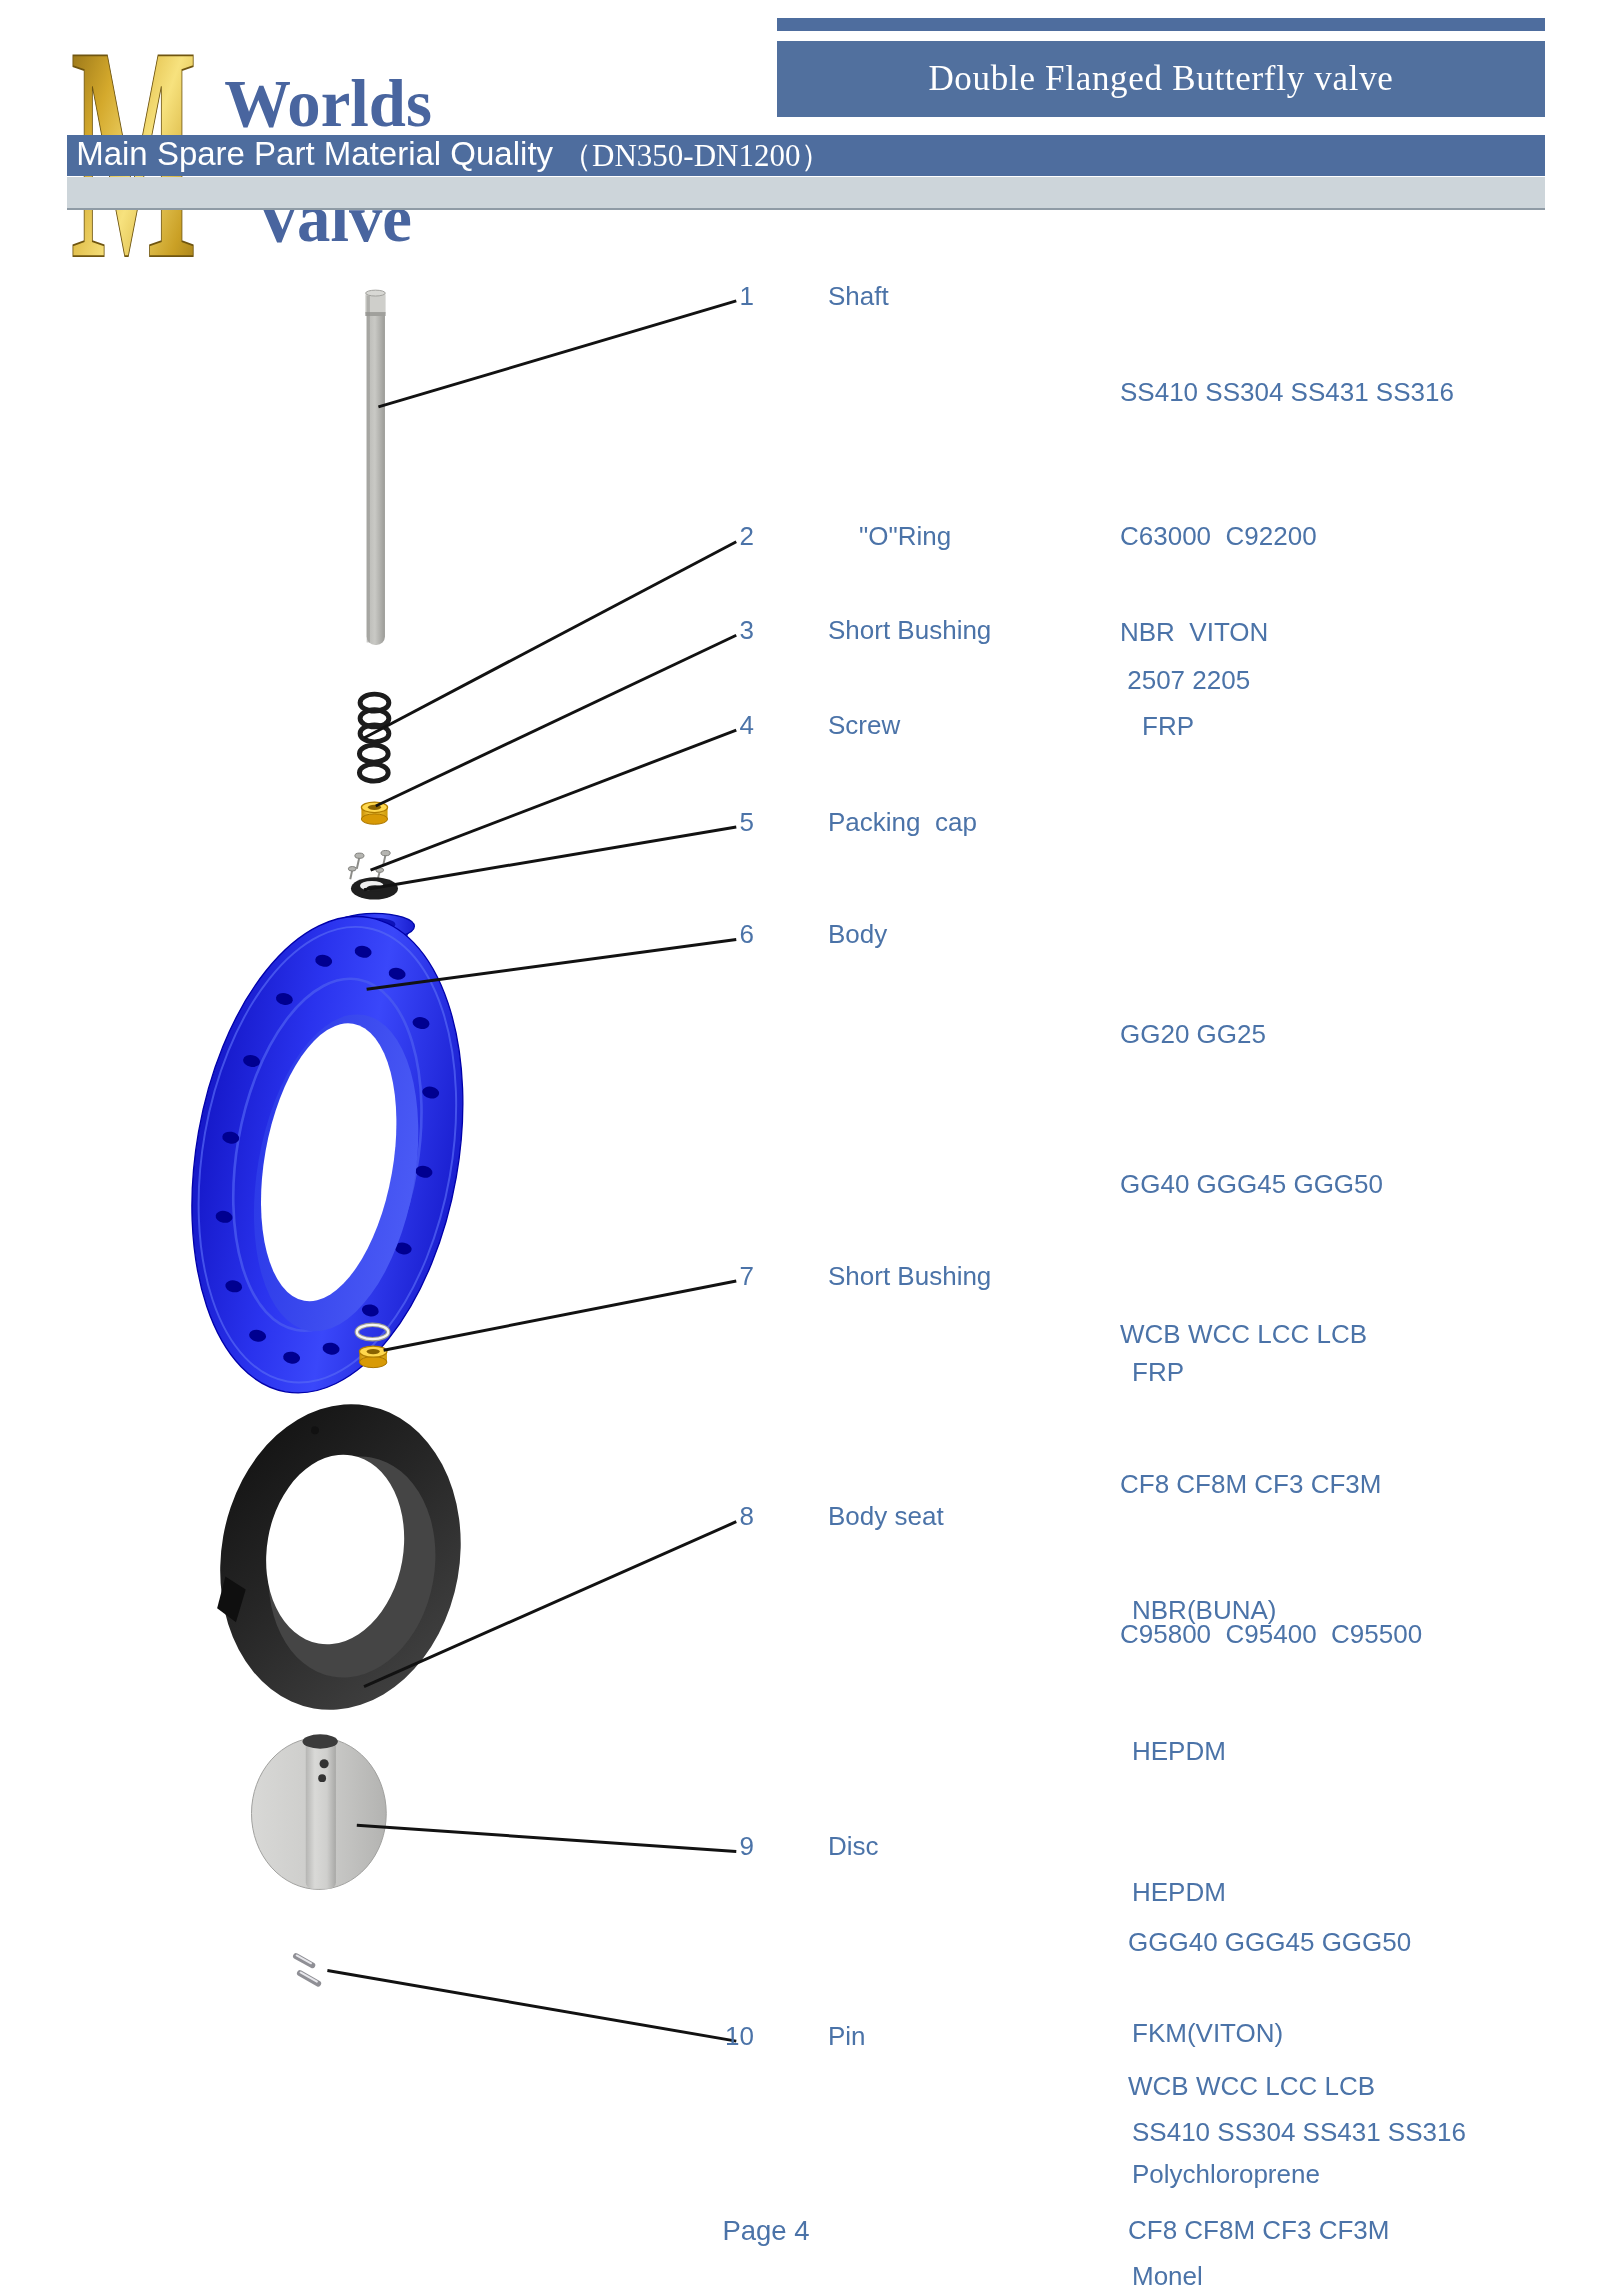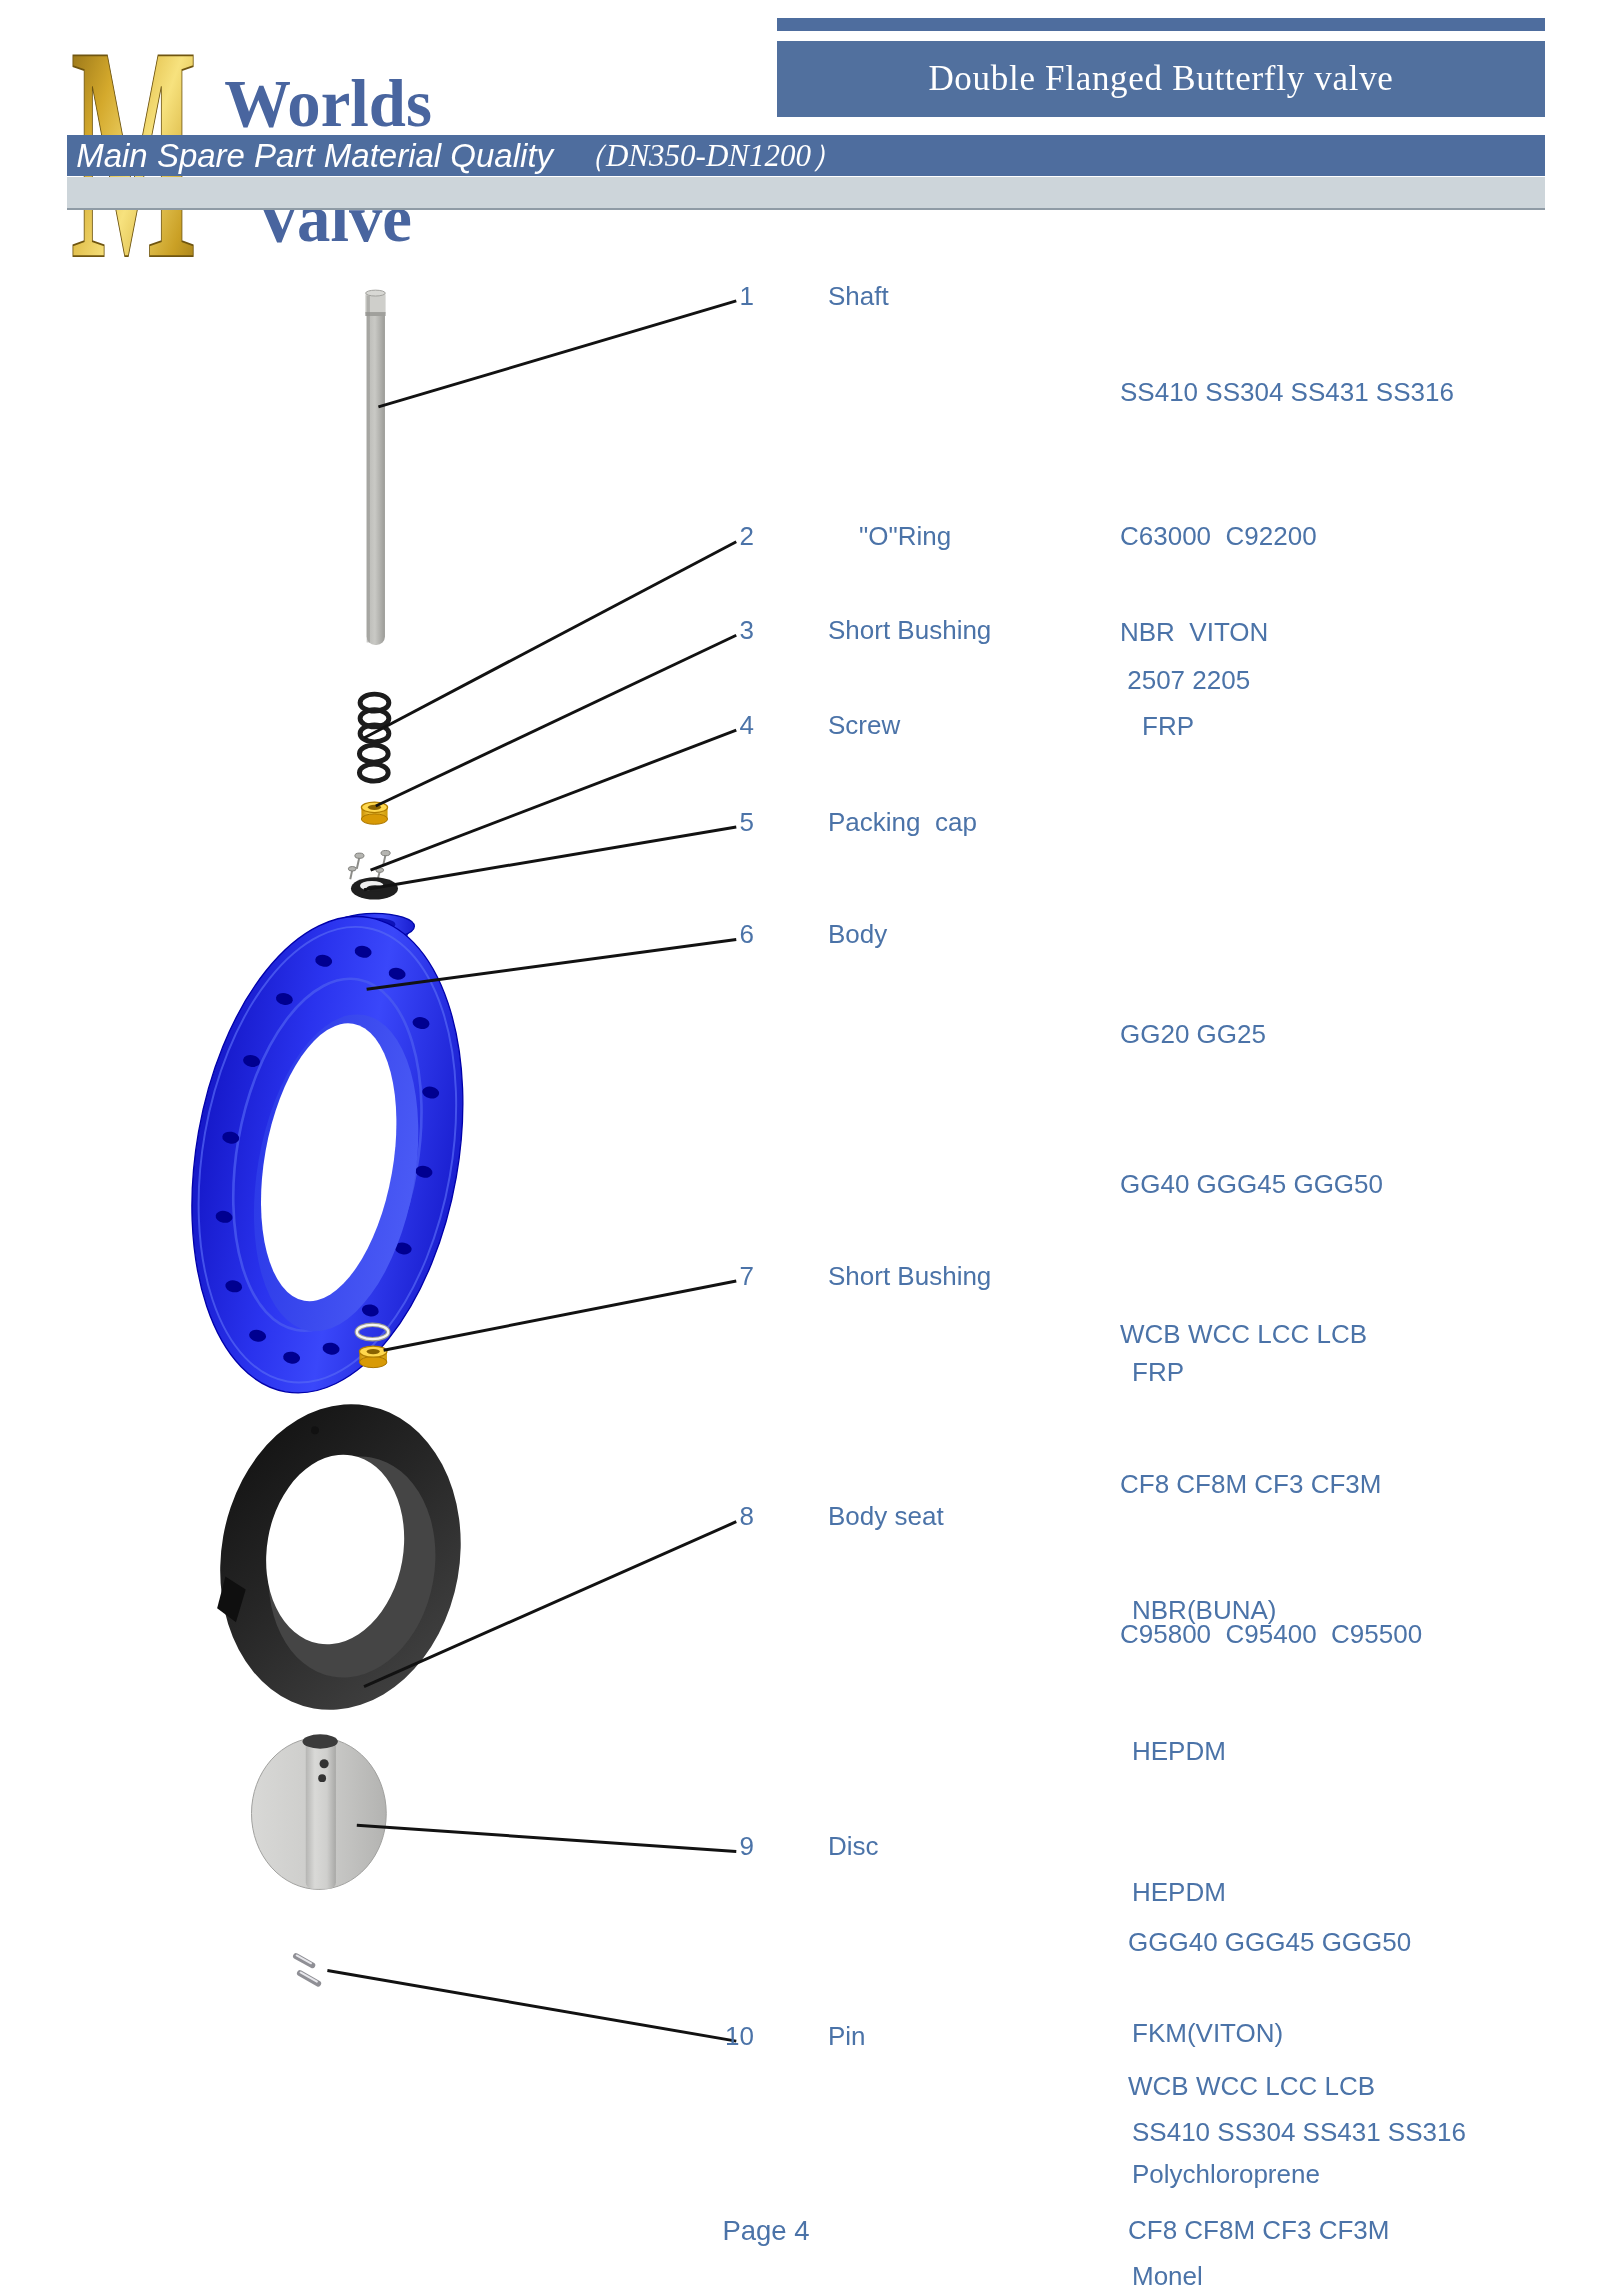--- a/index.html
+++ b/index.html
@@ -5,23 +5,23 @@
   html,body{margin:0;padding:0;background:#ffffff;}
   #page{position:relative;width:1623px;height:2295px;background:#ffffff;
         font-family:"Liberation Sans",sans-serif;overflow:hidden;}
 
   
   .thin-bar{position:absolute;left:777px;top:18.3px;width:768px;height:13px;background:#4e6d9e;}
   .title-box{position:absolute;left:777px;top:41px;width:768px;height:76px;background:#51709e;
              display:flex;align-items:center;justify-content:center;}
   .title-box span{font-family:"Liberation Serif",serif;font-size:35px;color:#ffffff;letter-spacing:0.7px;text-align:right;}
   .section-bar{position:absolute;left:67px;top:135px;width:1478px;height:41px;background:#4e6d9e;
-               display:flex;align-items:center;padding-left:9.2px;box-sizing:border-box;font-style:italic;}
+               display:flex;align-items:flex-start;padding-left:9.2px;box-sizing:border-box;}
   .section-bar .main{color:#ffffff;font-size:33px;}
-  .section-bar .range{color:#ffffff;font-size:31px;font-family:"Liberation Serif",serif;margin-left:22px;}
+  .section-bar .range{color:#ffffff;font-size:31px;font-family:"Liberation Serif",serif;margin-left:8px;}
   .gray-bar{position:absolute;left:67px;top:177px;width:1478px;height:31px;background:#cdd5da;
             border-bottom:2.6px solid #8f9ba5;}
 
   
   .logo-svg{position:absolute;left:39px;top:19.6px;width:432px;height:262px;}
 
   
   .row{position:absolute;left:0;width:1623px;color:#4b73a8;font-size:26px;line-height:48px;}
   .num{position:absolute;left:694px;width:60px;text-align:right;top:0;}
   .pname{position:absolute;left:828px;top:0;white-space:pre;}

